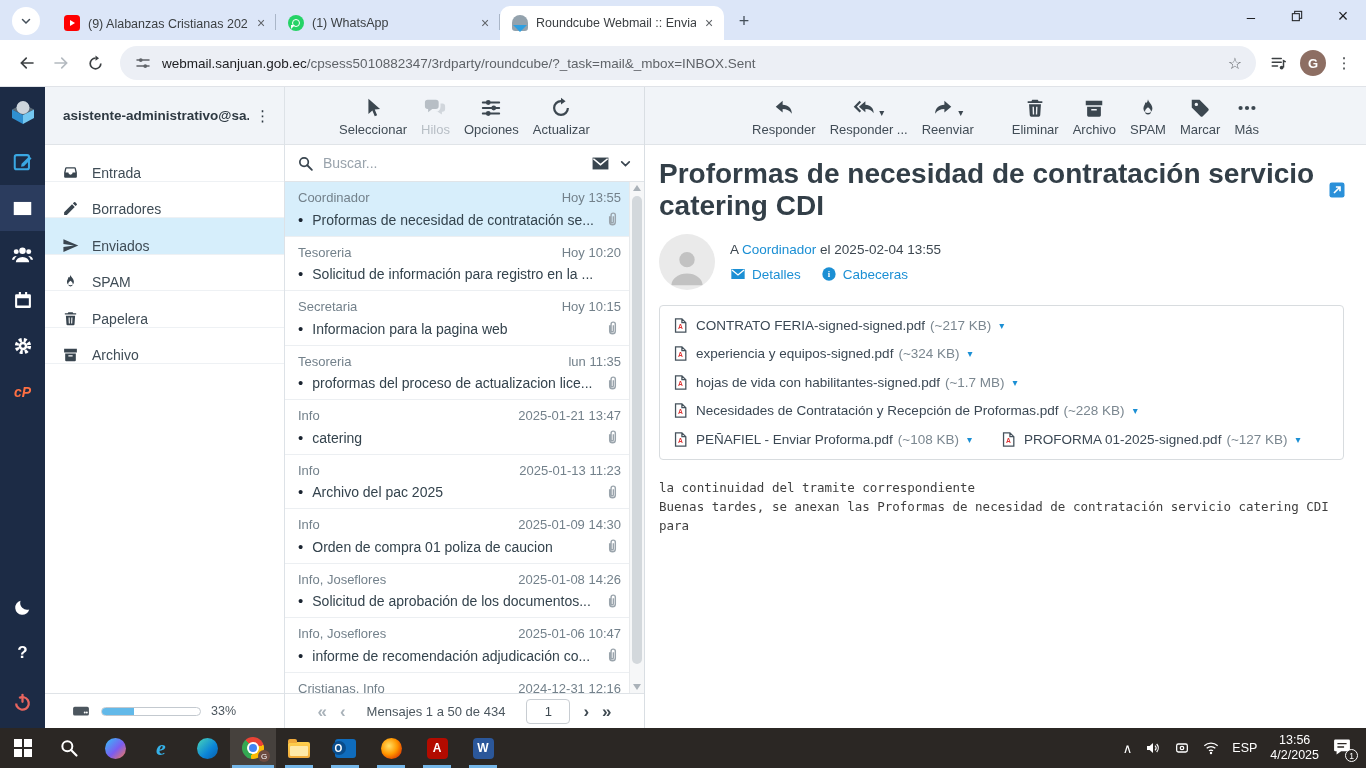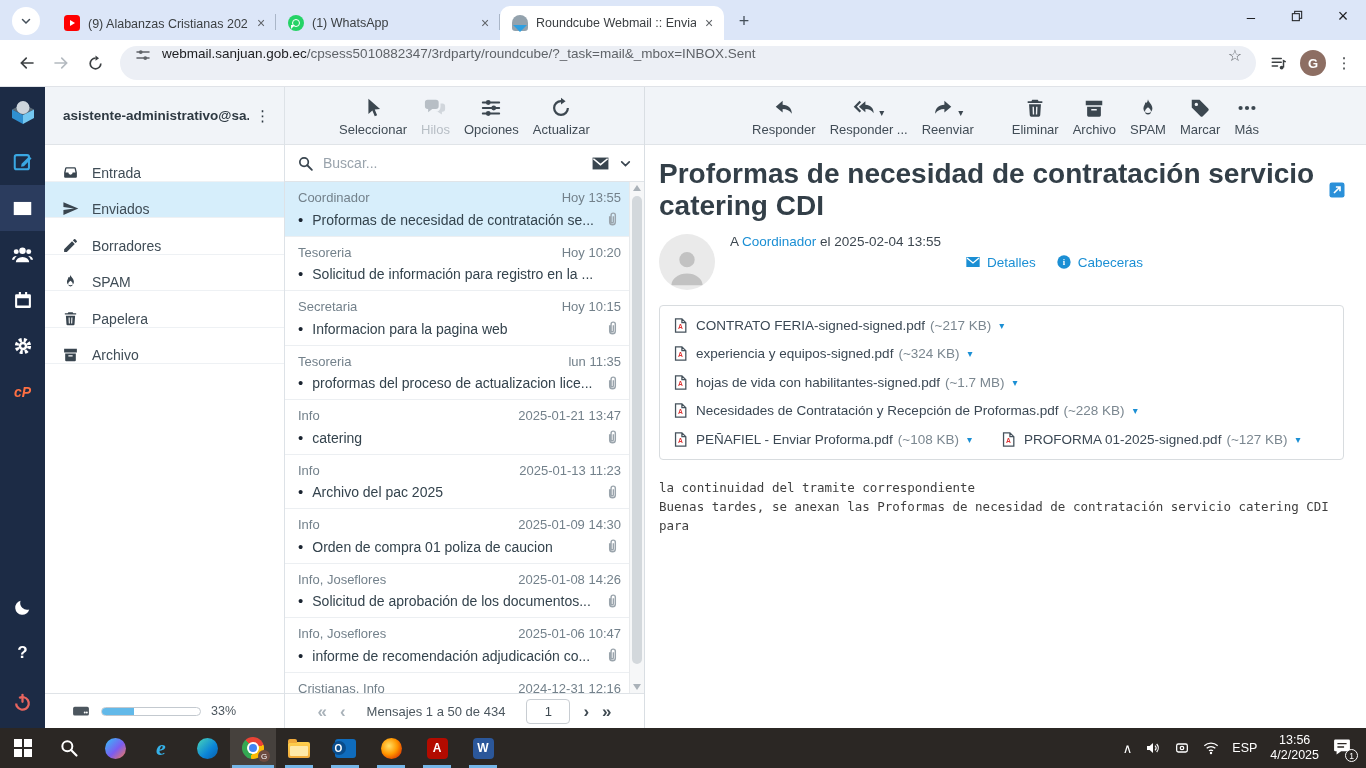--- a/index.html
+++ b/index.html
@@ -26,21 +26,21 @@
   .fav-roundcube{background:#93a2ad;border-radius:50% 50% 20% 20%}
   .fav-roundcube:after{content:"";position:absolute;left:1px;bottom:-1px;border-top:7px solid #2f9fe0;border-left:7px solid transparent;border-right:7px solid transparent}
   .newtab{width:28px;height:28px;margin:0 0 5px 6px;display:flex;align-items:center;justify-content:center;font-size:18px;color:#45505a}
   .wincontrols{margin-left:auto;display:flex;align-self:flex-start}
   .winbtn{width:46px;height:32px;display:flex;align-items:center;justify-content:center;color:#202124;font-size:15px}
 
   
   .navbar{height:46px;background:#fff;display:flex;align-items:center;padding:0 10px;flex:none}
   .nav-btn{width:34px;height:34px;border-radius:50%;display:flex;align-items:center;justify-content:center;font-size:19px;color:#3c4043;flex:none}
   .nav-btn.disabled{color:#b4bac0}
-  .urlbar{flex:1;height:34px;background:#eceff5;border-radius:17px;display:flex;padding:0 14px;margin:12px 8px;min-width:0}
+  .urlbar{flex:1;height:34px;background:#eceff5;border-radius:17px;display:flex;align-items:center;padding:0 14px;margin:12px 8px;min-width:0}
   .siteinfo{width:18px;height:18px;margin-right:10px;color:#5f6368;flex:none}
   .url{font-size:13.5px;white-space:nowrap;overflow:hidden;flex:1}
   .url .dom{color:#202124}
   .url .path{color:#5f6368}
   .star{font-size:16px;color:#5f6368;margin-left:8px;flex:none}
   .media-btn{width:30px;height:30px;display:flex;align-items:center;justify-content:center;color:#3c4043}
   .avatar-sm{width:26px;height:26px;border-radius:50%;background:#8d6e63;color:#fff;font-size:13px;display:flex;align-items:center;justify-content:center;margin:0 6px;font-weight:bold}
   .kebab{width:24px;height:30px;display:flex;align-items:center;justify-content:center;color:#3c4043;font-size:15px}
 
   
@@ -108,21 +108,21 @@
 
   
   .mailview{flex:1;display:flex;flex-direction:column;min-width:0;background:#fff}
   .mtoolbar .tbtn:nth-of-type(4){margin-left:24px}
   .mcontent{flex:1;padding:13px 20px 0 14px;overflow:hidden}
   .subject{display:flex;align-items:center;gap:10px;font-size:28px;font-weight:bold;color:#333f48}
   .ext{width:18px;height:18px;color:#2a90d9;flex:none}
   .meta{display:flex;gap:15px;margin-top:12px}
   .avatar-lg{width:56px;height:56px;border-radius:50%;background:#eaeaea;overflow:hidden;flex:none;display:flex;align-items:center;justify-content:center}
   .avatar-lg .ic{width:44px;height:44px;color:#c2c2c2;margin-top:10px}
-  .meta-col{display:flex;flex-direction:row;justify-content:center;gap:24px}
+  .meta-col{display:flex;flex-direction:column;justify-content:center;gap:9px}
   .meta-line{font-size:13.5px;color:#3d4750}
   .blue{color:#1b8fd4}
   .meta-links{display:flex;gap:20px}
   .mlink{display:flex;align-items:center;gap:6px;font-size:13.5px;color:#1b8fd4}
   .mlink .ic{width:16px;height:16px;color:#1b8fd4}
   .attbox{border:1px solid #d8dcdf;border-radius:4px;margin:15px 2px 18px 0;padding:5px 12px;display:flex;flex-wrap:wrap;column-gap:28px}
   .att{display:inline-flex;align-items:center;height:28.5px;font-size:13.5px;color:#3b4854;white-space:nowrap}
   .att .ic{width:17px;height:17px;color:#45525c;margin-right:7px;flex:none}
   .att .sz{color:#7b8790;margin-left:5px}
   .att .car{color:#1b8fd4;font-size:10px;margin-left:8px}
@@ -474,32 +474,32 @@
       </div>
       <div class="folderlist">
 
           <div class="folder">
             <svg class="ic">
               <use href="#i-inbox"></use>
             </svg>
             <span>Entrada</span>
           </div>
 
+          <div class="folder">
+            <svg class="ic">
+              <use href="#i-pencil"></use>
+            </svg>
+            <span>Borradores</span>
+          </div>
+
           <div class="folder selected">
             <svg class="ic">
               <use href="#i-send"></use>
             </svg>
             <span>Enviados</span>
-          </div>
-
-          <div class="folder">
-            <svg class="ic">
-              <use href="#i-pencil"></use>
-            </svg>
-            <span>Borradores</span>
           </div>
 
           <div class="folder">
             <svg class="ic">
               <use href="#i-fire"></use>
             </svg>
             <span>SPAM</span>
           </div>
 
           <div class="folder">

